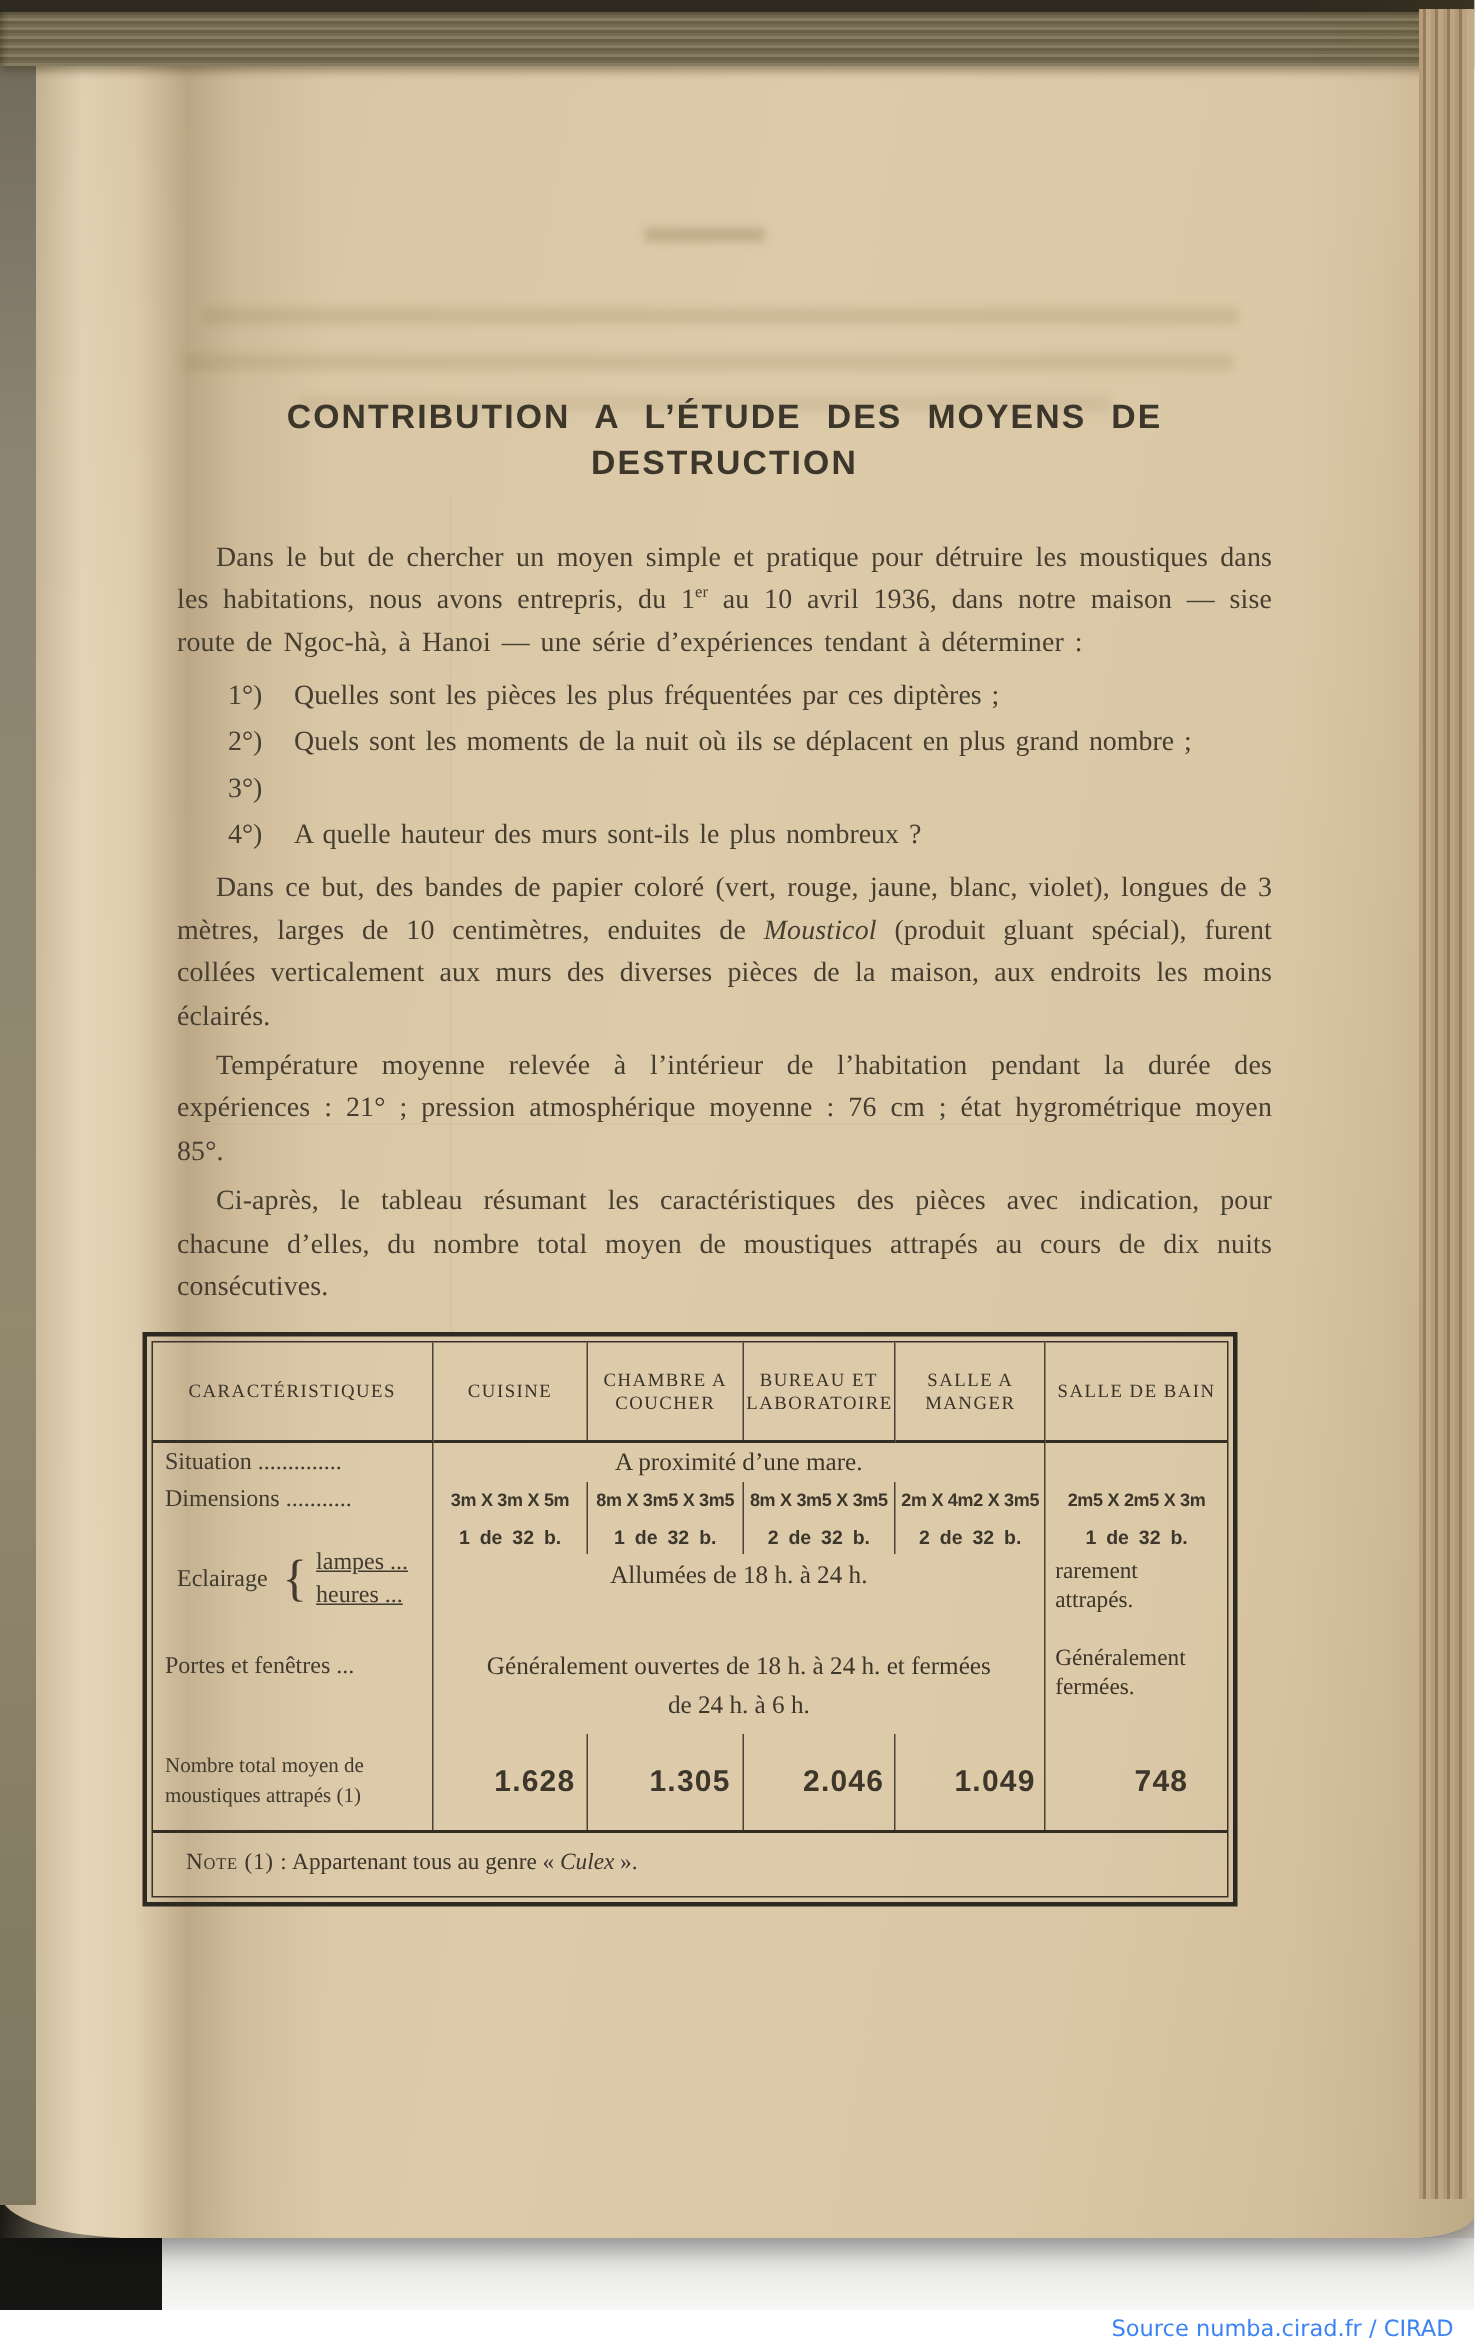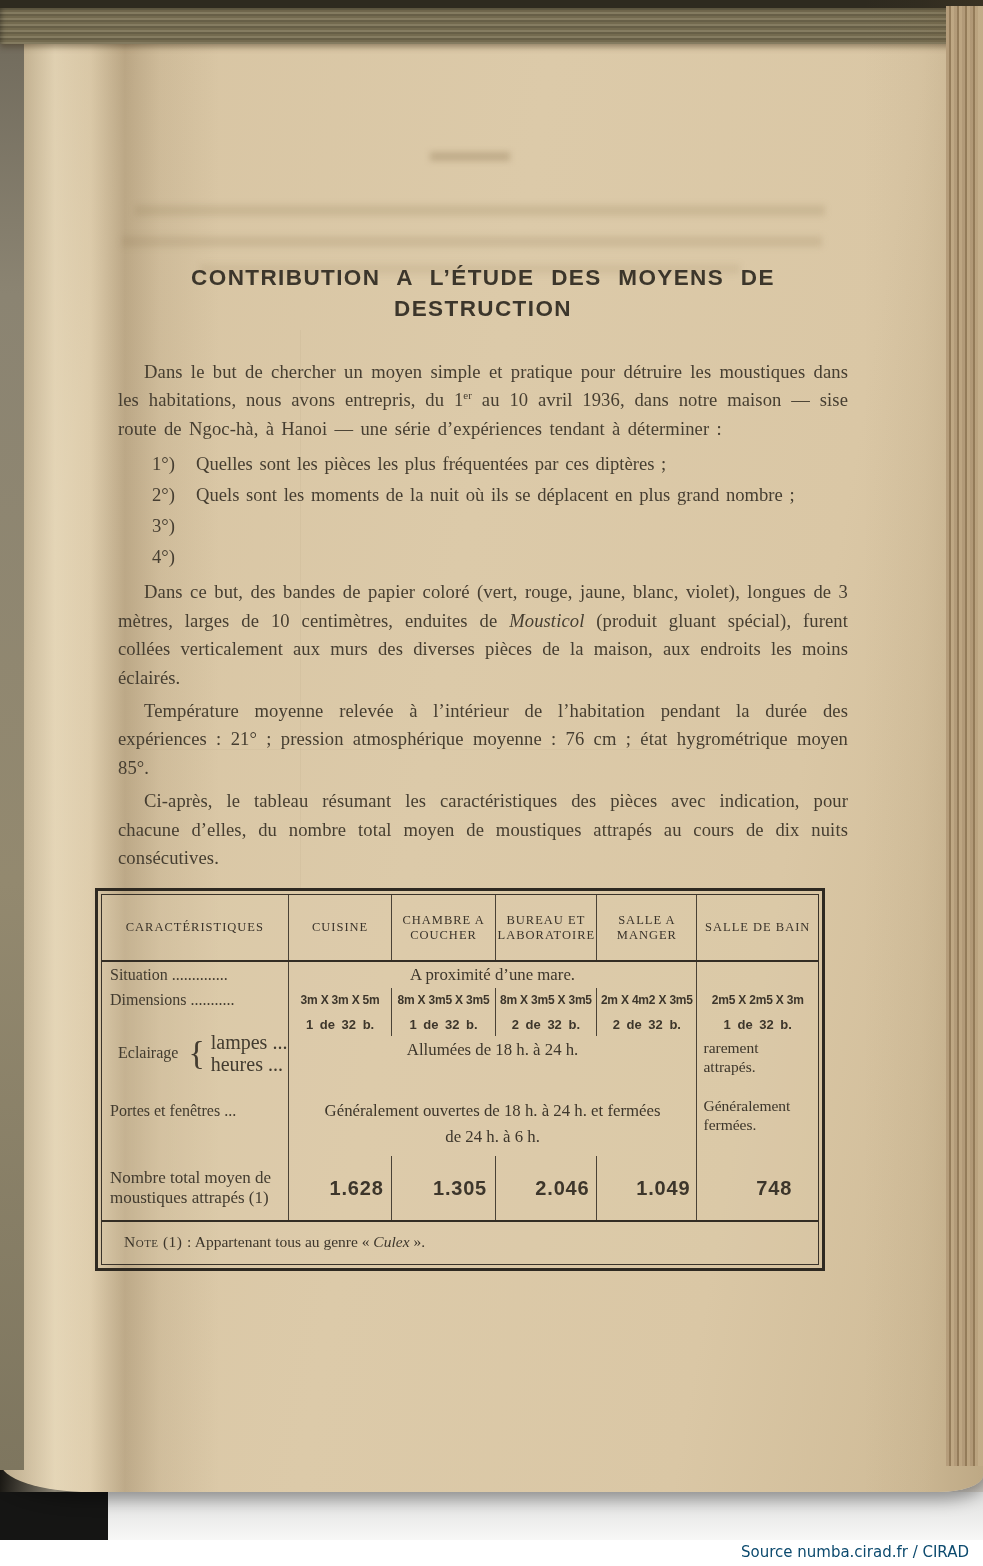--- a/index.html
+++ b/index.html
@@ -84,29 +84,29 @@
   .cspan { text-align:center; font-size:16.8px; }
   .dimcell { text-align:center; font-family:"Liberation Sans", sans-serif; font-weight:bold;
     font-size:12px; letter-spacing:-.2px; white-space:nowrap; }
   .lampcell { text-align:center; font-family:"Liberation Sans", sans-serif; font-weight:bold;
     font-size:13px; word-spacing:3px; }
   .numcell { text-align:center; font-family:"Liberation Sans", sans-serif; font-weight:bold;
     font-size:20px; letter-spacing:.8px;padding-left:33px; }
   .bath { font-size:15.5px; padding:2px 4px 2px 6px; line-height:19px; vertical-align:top; }
   .ecl-flex { display:flex; align-items:center; padding-left:8px; }
   .ecl-brace { font-size:34px; font-weight:300; margin:0 6px 0 10px; color:#423b2f; }
-  .ecl-lines { display:flex; flex-direction:column; font-size:20px; line-height:22px; }
+  .ecl-lines { display:flex; flex-direction:column; font-size:16px; line-height:22px;text-decoration:underline; }
   td.portes-lbl { vertical-align:top; padding-top:8px; }
-  td.nombre-lbl { font-size:17px; line-height:20px; }
+  td.nombre-lbl { font-size:14px; line-height:20px; }
   .note-row { border-top:2px solid #332d24; padding:11px 10px 13px 22px; font-size:15.5px; color:#3d362b; }
   .smallcaps { font-variant:small-caps; letter-spacing:.5px; }
 
   
   .attribution-bar { position:absolute; left:0; top:1540px; width:983px; height:26px; background:#ffffff;
-    font-family:"DejaVu Sans", sans-serif; font-size:15px; color:#0c4a6e;
+    font-family:"DejaVu Sans", sans-serif; font-size:15px; color:#3b82f6;
     line-height:25px; text-align:right; padding-right:14px; }
 </style>
 </head>
 <body>
 
 <div class="screen">
 
   <div class="below-page"></div>
   <div class="cover-black"></div>
 
@@ -132,20 +132,21 @@
         </div>
         <div class="list-item">
           <span class="num">2°)</span>
           <span class="li-text">Quels sont les moments de la nuit où ils se déplacent en plus grand nombre ;</span>
         </div>
         <div class="list-item">
           <span class="num">3°)</span>
         </div>
         <div class="list-item">
           <span class="num">4°)</span>
+          <span class="li-text">A quelle hauteur des murs sont-ils le plus nombreux ?</span>
         </div>
       </div>
 
       <p class="para"><span>Dans ce but, des bandes de papier coloré (vert, rouge, jaune, blanc, violet), longues de 3 mètres, larges de 10 centimètres, enduites de </span><span class="ital">Mousticol</span><span> (produit gluant spécial), furent collées verticalement aux murs des diverses pièces de la maison, aux endroits les moins éclairés.</span></p>
 
       <p class="para">Température moyenne relevée à l’intérieur de l’habitation pendant la durée des expériences : 21° ; pression atmosphérique moyenne : 76 cm ; état hygrométrique moyen 85°.</p>
 
       <p class="para">Ci-après, le tableau résumant les caractéristiques des pièces avec indication, pour chacune d’elles, du nombre total moyen de moustiques attrapés au cours de dix nuits consécutives.</p>
 
       <div class="table-wrap">

